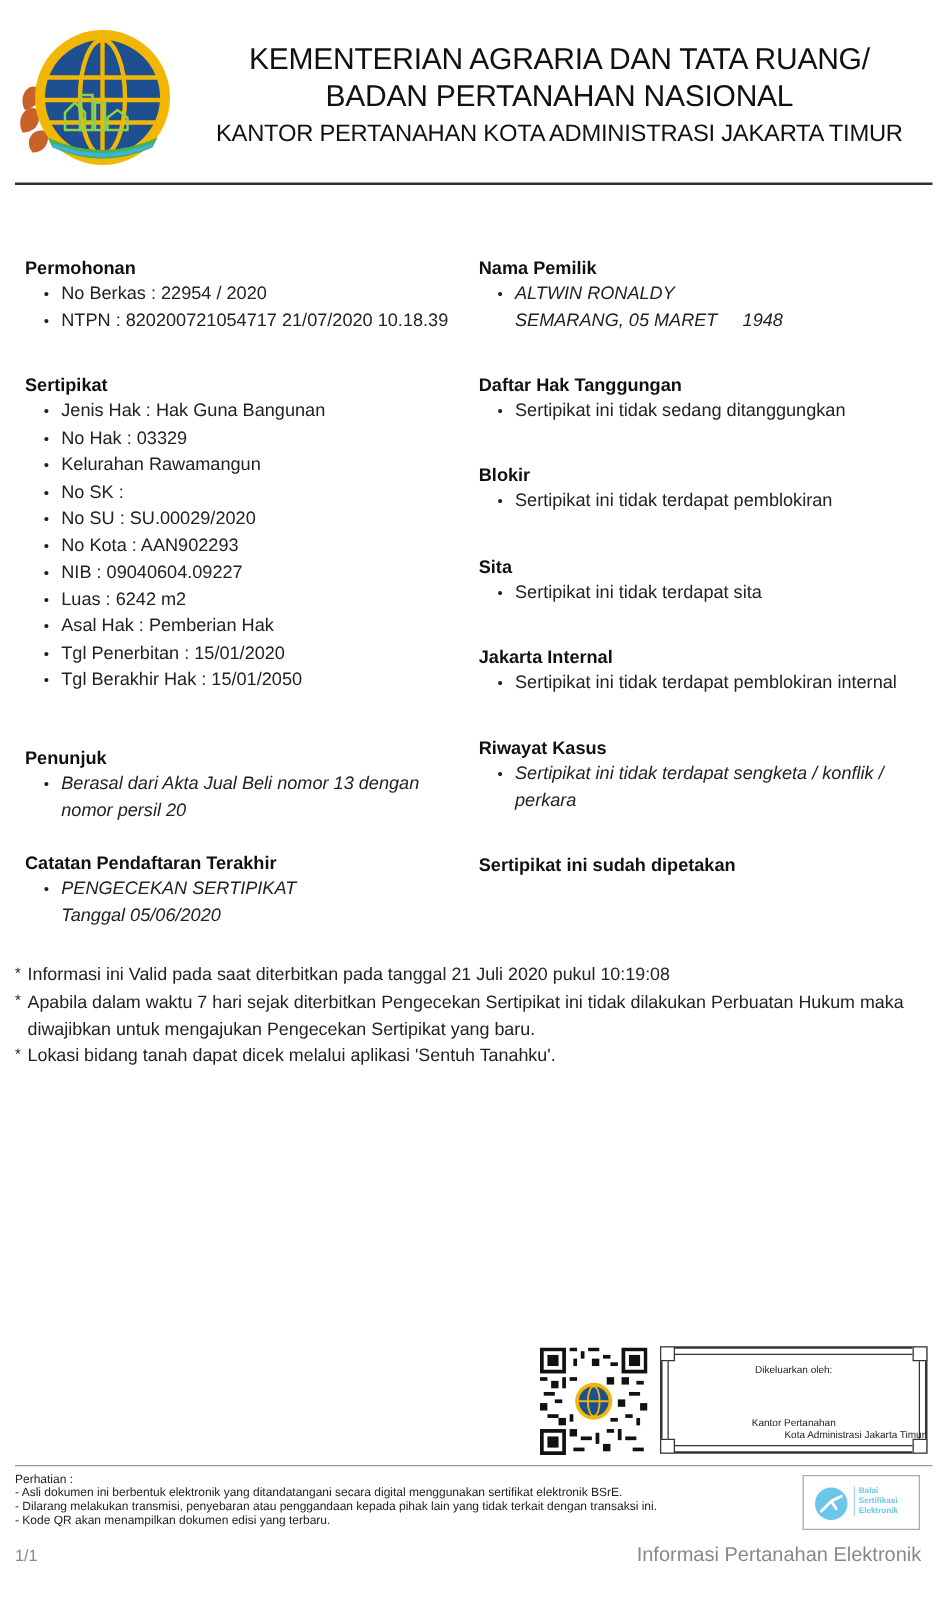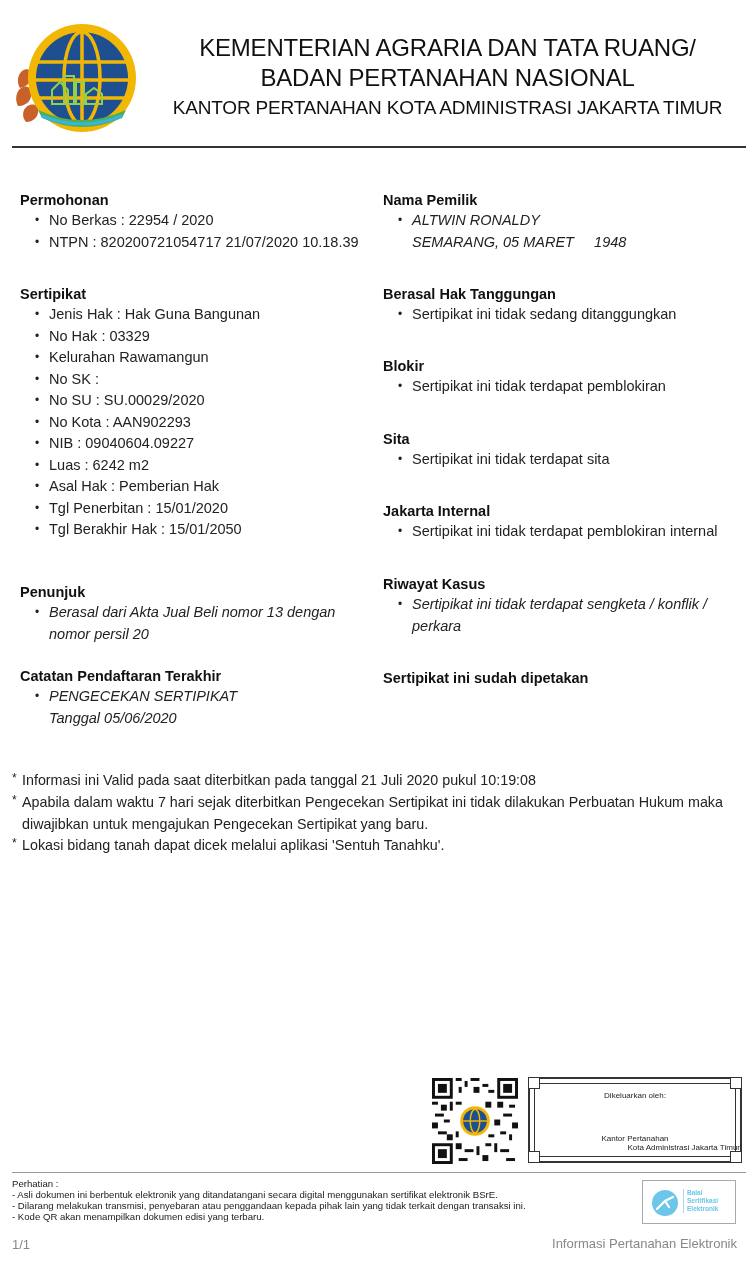--- a/index.html
+++ b/index.html
@@ -9,21 +9,21 @@
   .header { position: absolute; left: 0; top: 0; width: 755px; height: 150px; padding-left: 36px; }
   .logo { position: absolute; left: 12px; top: 18px; width: 128px; height: 122px; }
   .h-title1 { position: absolute; left: 150px; width: 595px; top: 34px; text-align: center; font-size: 24px; letter-spacing: -0.2px; color: #111; }
   .h-title2 { position: absolute; left: 150px; width: 595px; top: 64px; text-align: center; font-size: 24px; letter-spacing: -0.2px; color: #111; }
   .h-title3 { position: absolute; left: 150px; width: 595px; top: 97px; text-align: center; font-size: 19px; letter-spacing: -0.2px; color: #111; }
   .header-rule { position: absolute; left: 12px; top: 146px; width: 734px; height: 2px; background: #333; }
 
   .col { position: absolute; top: 190px; }
   .col-left { left: 20px; width: 350px; }
   .col-right { left: 383px; width: 360px; }
-  .section { position: absolute; left: 0; width: 100%; }
+  .section { position: absolute; left: 0; width: 100%; margin-top: 15px; }
   .sec-title { font-weight: bold; font-size: 14.5px; color: #111; line-height: 20px; }
   .item { position: relative; padding-left: 29px; font-size: 14.5px; line-height: 21.5px; color: #222; }
   .item .bullet { position: absolute; left: 15px; top: 0; font-size: 12px; }
   .item .sub { display: block; font-style: italic; }
 
   .notes { position: absolute; left: 12px; top: 770px; width: 735px; font-size: 14.3px; line-height: 21.8px; color: #222; }
   .note { position: relative; padding-left: 10px; }
   .note .star { position: absolute; left: 0; top: -2px; font-size: 12px; }
 
   .qr { position: absolute; left: 432px; top: 1078px; width: 86px; height: 86px; }
@@ -32,21 +32,21 @@
   .issuer-by { position: absolute; left: 0; width: 100%; top: 12px; text-align: center; font-size: 8px; color: #222; }
   .issuer-name1 { position: absolute; left: 0; width: 100%; top: 55px; text-align: center; font-size: 8px; color: #222; }
   .issuer-name2 { position: absolute; left: 0; width: 100%; top: 64px; text-align: right; font-size: 8px; color: #222; }
   .corner { position: absolute; width: 12px; height: 12px; border: 1px solid #333; background: #fff; }
 
   .footer-rule { position: absolute; left: 12px; top: 1172px; width: 734px; height: 1px; background: #999; }
   .footer { position: absolute; left: 12px; top: 1178px; width: 600px; font-size: 9.6px; line-height: 11px; color: #222; }
   .bsre { position: absolute; left: 642px; top: 1180px; width: 94px; height: 44px; border: 1px solid #aaa; background: #fff; }
   .bsre-text { position: absolute; left: 40px; top: 8px; font-size: 6.5px; line-height: 8px; color: #6cc6ea; font-weight: bold; border-left: 1px solid #9fd8ef; padding-left: 3px; }
   .page-num { position: absolute; left: 12px; top: 1237px; font-size: 13px; color: #888; }
-  .page-label { position: absolute; right: 18px; top: 1236px; font-size: 13px; color: #888; }
+  .page-label { position: absolute; right: 18px; top: 1236px; font-size: 16px; color: #888; }
 </style>
 </head>
 <body>
 
 <div class="header">
   <svg class="logo" viewBox="0 0 128 122">
     <path d="M8 70 C2 60 10 48 18 52 C22 60 18 68 8 70Z" fill="#c9622a"></path>
     <path d="M6 88 C0 76 10 64 18 70 C22 80 16 88 6 88Z" fill="#c9622a"></path>
     <path d="M14 104 C6 94 16 82 26 88 C28 98 22 104 14 104Z" fill="#c9622a"></path>
     <circle cx="70" cy="60" r="54" fill="#f2b705"></circle>
@@ -116,21 +116,21 @@
   <div class="section" style="top:0">
     <div class="sec-title">Nama Pemilik</div>
     <div class="item">
         <span class="bullet">•</span>
         <span class="sub">ALTWIN RONALDY</span>
         <span class="sub" style="white-space:pre">SEMARANG, 05 MARET     1948</span>
       </div>
   </div>
 
   <div class="section" style="top:94px">
-    <div class="sec-title">Berasal Hak Tanggungan</div>
+    <div class="sec-title">Daftar Hak Tanggungan</div>
     <div class="item"><span class="bullet">•</span><span>Sertipikat ini tidak sedang ditanggungkan</span></div>
   </div>
 
   <div class="section" style="top:166px">
     <div class="sec-title">Blokir</div>
     <div class="item"><span class="bullet">•</span><span>Sertipikat ini tidak terdapat pemblokiran</span></div>
   </div>
 
   <div class="section" style="top:239px">
     <div class="sec-title">Sita</div>

